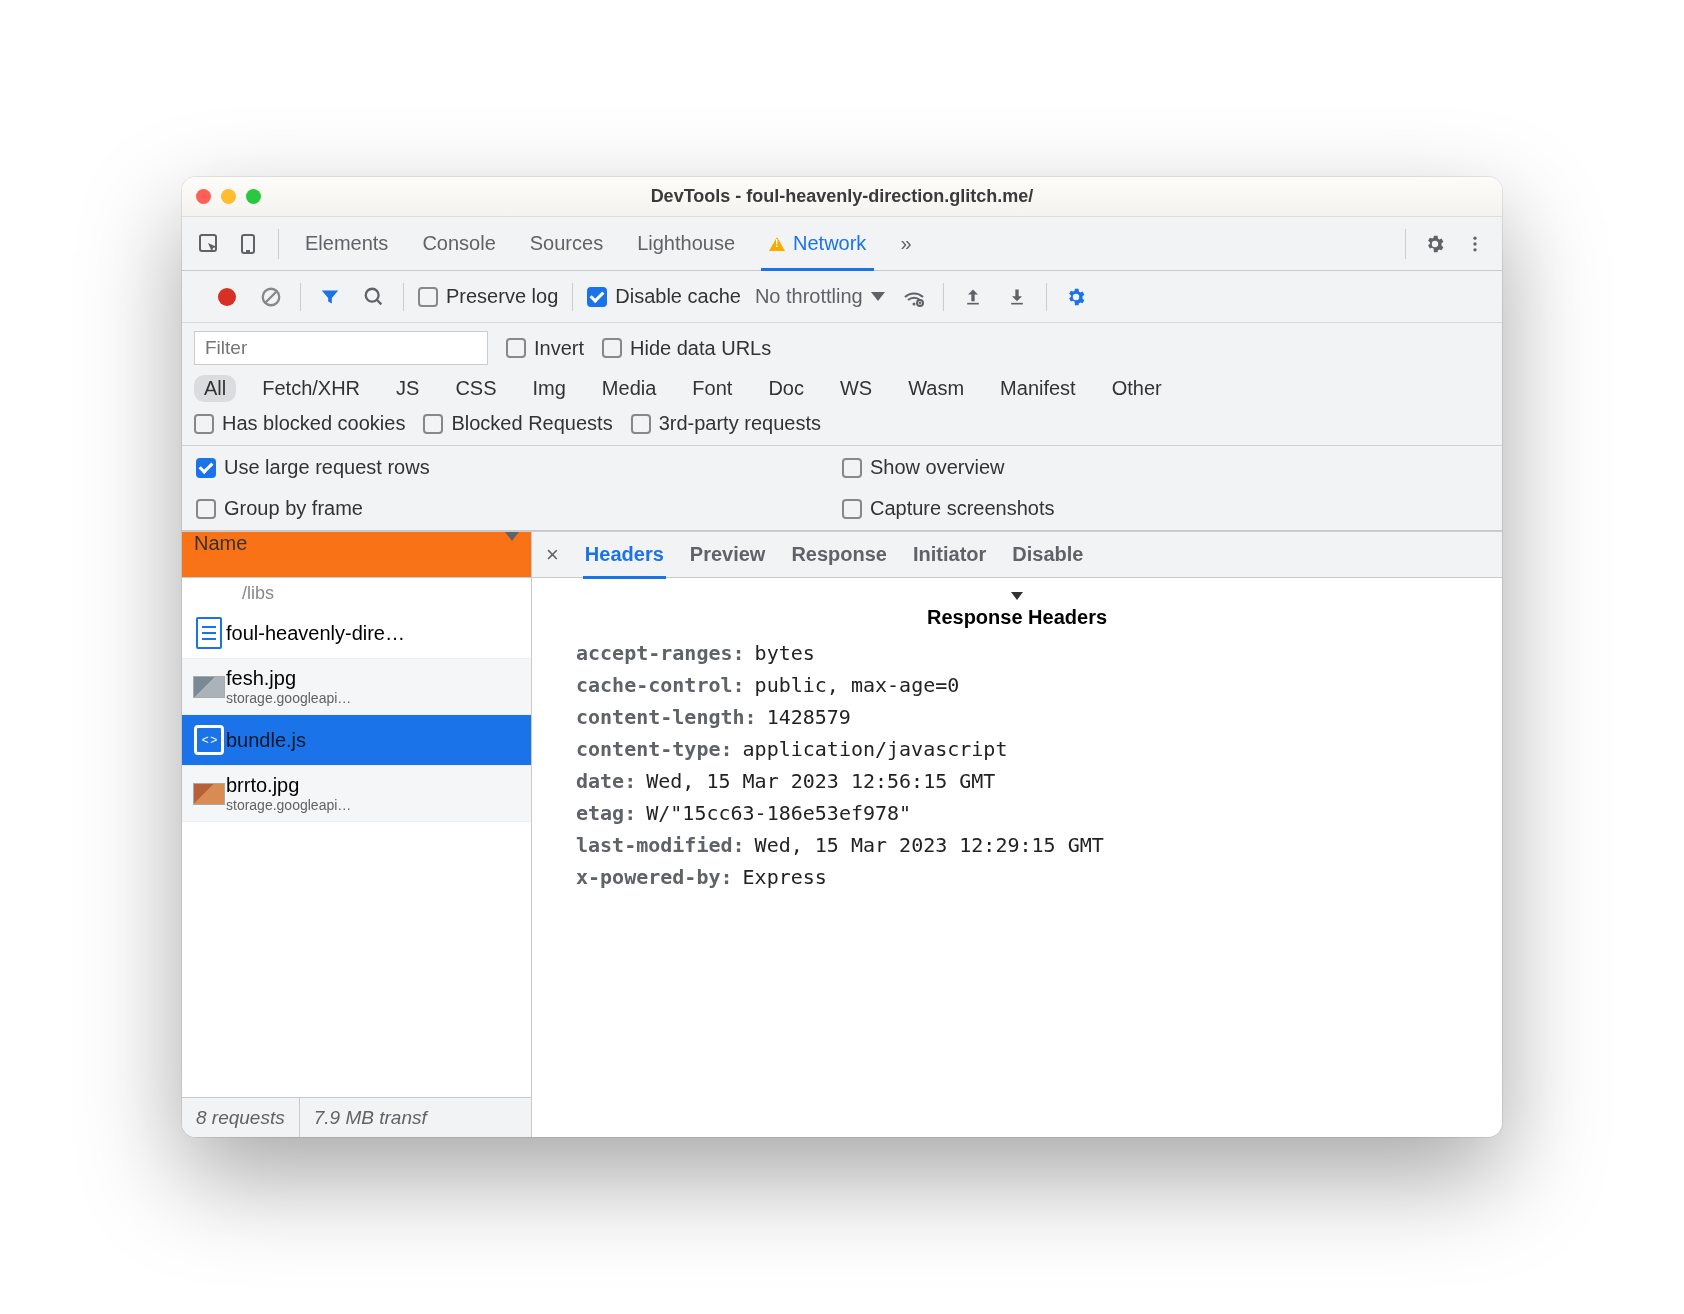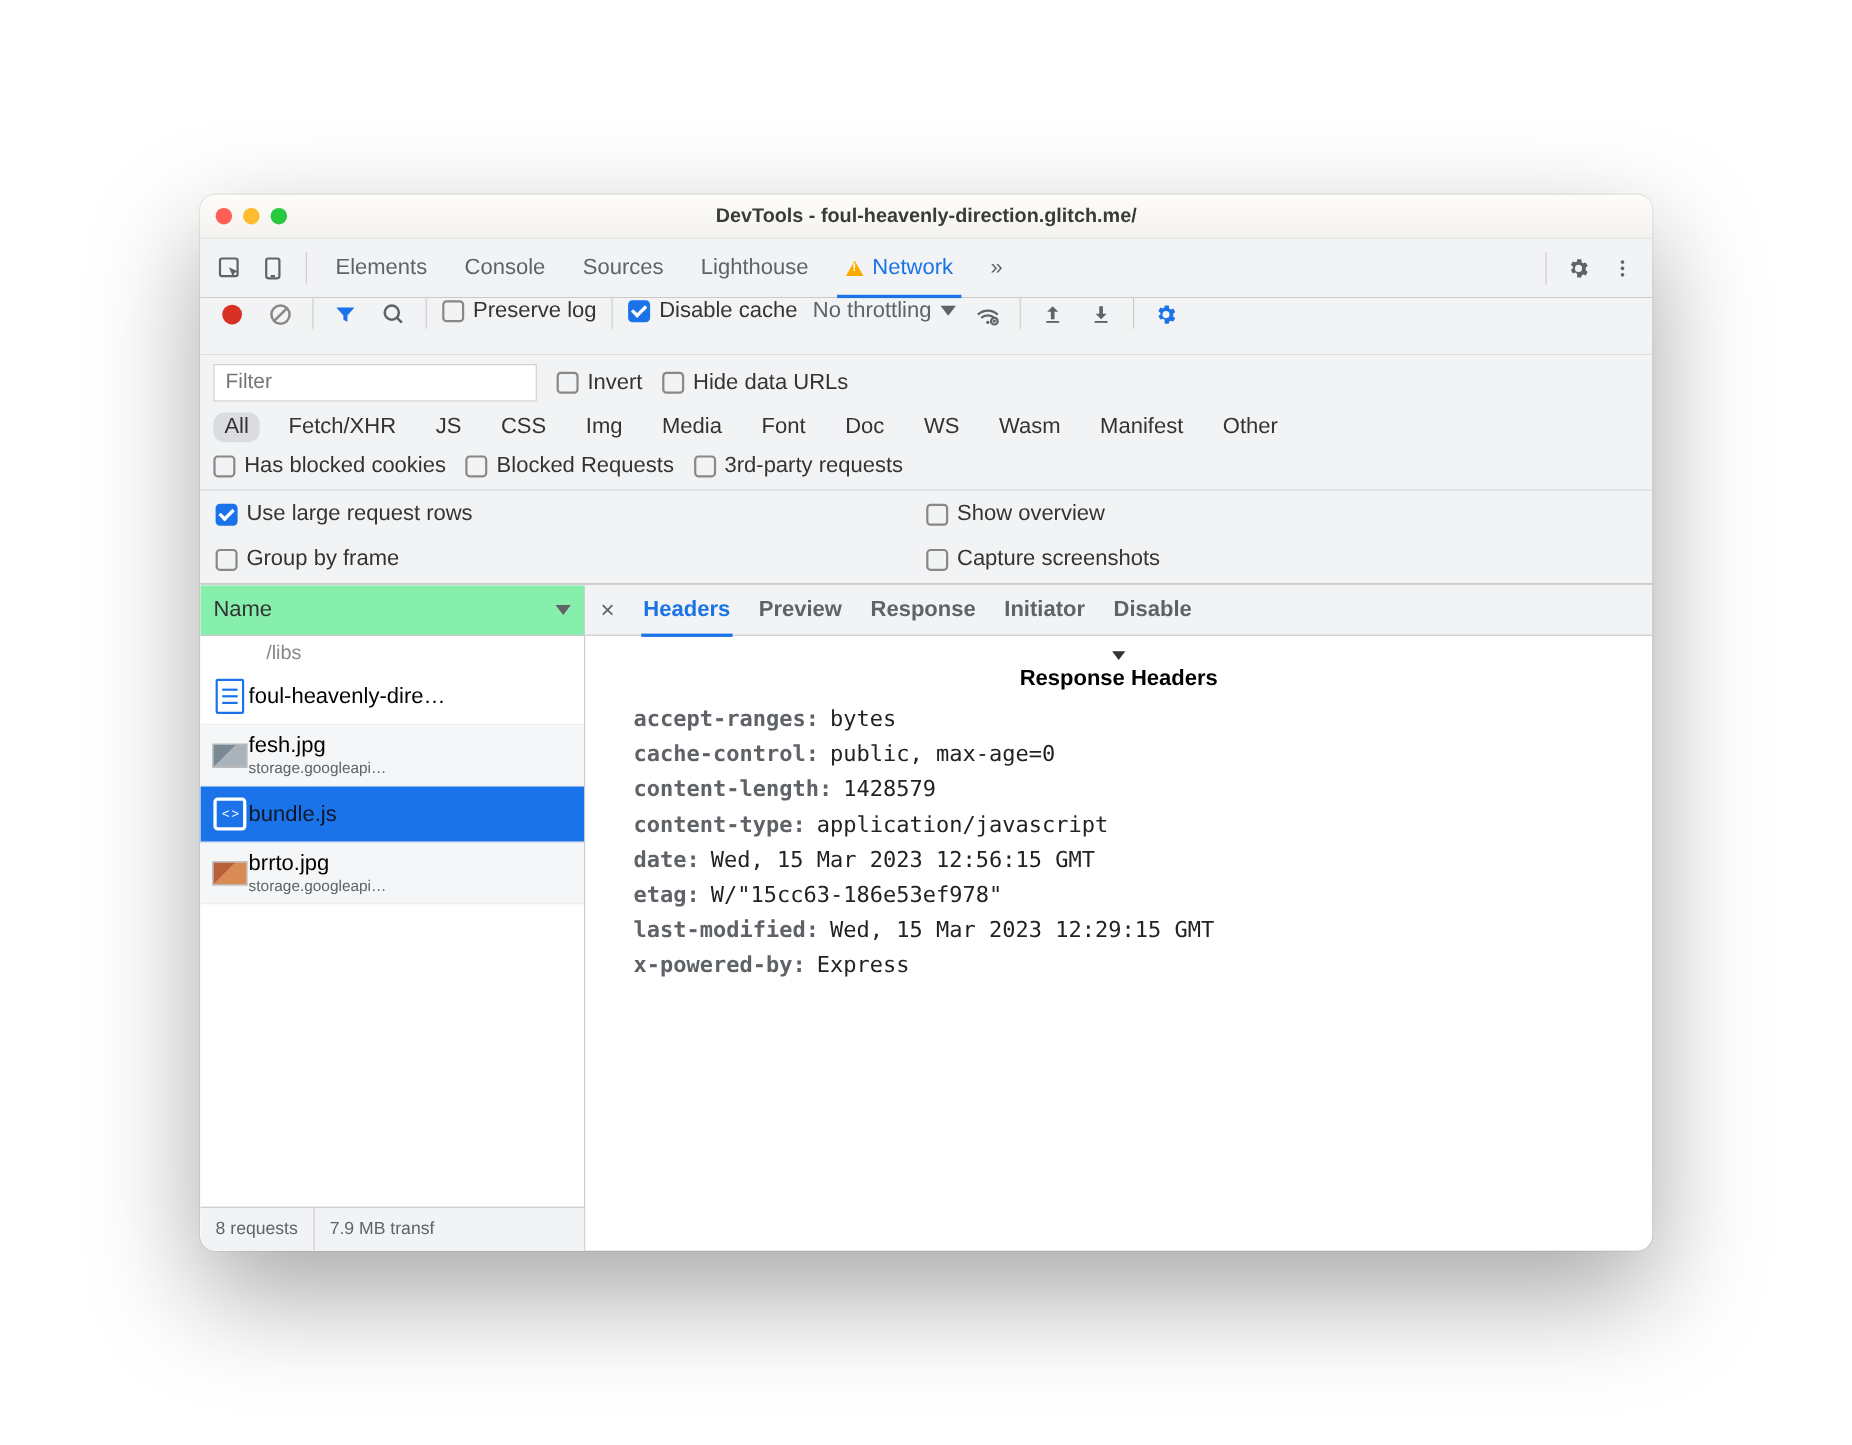--- a/index.html
+++ b/index.html
@@ -61,59 +61,59 @@
   }
   .spacer { flex:1; }
   .warn-icon {
     width:0;height:0;border-left:8px solid transparent;border-right:8px solid transparent;border-bottom:14px solid #f9ab00;
     position:relative; display:inline-block; margin-right:2px;
   }
   .warn-icon::after{content:"!";position:absolute;left:-2px;top:1px;font-size:10px;color:#fff;font-weight:700;}
   
   .toolbar {
     height:52px; background:#f1f3f4; border-bottom:1px solid #d9d9d9;
-    display:flex;align-items:flex-start; padding:0 14px; gap:14px; font-size:20px; color:#333;
+    display:flex;align-items:center; padding:0 30px; gap:14px; font-size:20px; color:#333;
   }
   .toolbar .iconbtn{width:30px;height:30px;display:flex;align-items:center;justify-content:center;}
   .record-dot{width:18px;height:18px;border-radius:50%;background:#d93025;}
   .toolbar .vline{width:1px;height:28px;background:#ccc;}
   .chk{width:20px;height:20px;border:2px solid #888;border-radius:4px;display:inline-flex;align-items:center;justify-content:center;flex-shrink:0;}
   .chk.checked{background:#1a73e8;border-color:#1a73e8;}
   .chk.checked::after{content:"";width:5px;height:10px;border:solid #fff;border-width:0 3px 3px 0;transform:rotate(45deg);margin-top:-2px;}
   .chkrow{display:flex;align-items:center;gap:8px;}
   .throt{display:flex;align-items:center;gap:8px;color:#5f6368;}
   .arrow-down{width:0;height:0;border-left:7px solid transparent;border-right:7px solid transparent;border-top:9px solid #5f6368;}
   
   .filterbar{ background:#f1f3f4; border-bottom:1px solid #d0d0d0; padding:8px 12px 10px; display:flex; flex-direction:column; gap:10px; font-size:20px;color:#333;}
   .filterrow{display:flex;align-items:center;gap:18px;flex-wrap:wrap;}
   .filter-input{width:294px;height:34px;background:#fff;border:1px solid #ccc;padding:0 10px;font-size:19px;color:#5f6368;}
   .pill{padding:2px 10px;border-radius:10px;cursor:default;}
   .pill.active{background:#dadce0;}
   .optionsbar{background:#f1f3f4;border-bottom:1px solid #c9c9c9;padding:10px 14px;display:grid;grid-template-columns:1fr 1fr;row-gap:18px;font-size:20px;color:#333;}
   
   .main{flex:1;display:flex;overflow:hidden;border-top:1px solid #ccc;}
   .left{width:350px;border-right:1px solid #c9c9c9;display:flex;flex-direction:column;background:#fff;}
-  .left-head{height:46px;background:#86efac;border-bottom:1px solid #c9c9c9;display:flex;align-items:center;justify-content:space-between;padding:0 12px;font-size:20px;color:#333;}
+  .left-head{height:46px;background:#f97316;border-bottom:1px solid #c9c9c9;display:flex;align-items:flex-start;justify-content:space-between;padding:0 12px;font-size:20px;color:#333;}
   .reqlist{flex:1;overflow:hidden;}
   .reqitem{display:flex;align-items:center;padding:8px 10px;border-bottom:1px solid #eee;font-size:20px;}
   .reqitem.striped{background:#f5f6f7;}
   .reqitem.selected{background:#1a73e8;color:#0f172a;}
   .reqitem .ricon{width:34px;height:34px;flex-shrink:0;display:flex;align-items:center;justify-content:center;}
   .reqitem .rtext{display:flex;flex-direction:column;overflow:hidden;}
   .reqitem .rtext .sub{font-size:14px;color:#5f6368;white-space:nowrap;overflow:hidden;text-overflow:ellipsis;}
   .reqitem .rtext .name{white-space:nowrap;overflow:hidden;text-overflow:ellipsis;}
   .libs{height:30px;color:#888;font-size:18px;padding-left:60px;display:flex;align-items:center;}
   .doc-icon{width:26px;height:32px;border:2px solid #1a73e8;border-radius:2px;position:relative;}
   .doc-icon::before,.doc-icon::after{content:"";position:absolute;left:4px;right:4px;height:2px;background:#1a73e8;}
   .doc-icon::before{top:7px;} .doc-icon::after{top:13px;box-shadow:0 6px 0 #1a73e8;}
   .js-icon{width:30px;height:30px;border:3px solid #fff;border-radius:4px;position:relative;display:flex;align-items:center;justify-content:center;color:#fff;font-size:14px;}
   .js-icon::after{content:"< >";font-size:12px;letter-spacing:-1px;}
   .thumb{width:32px;height:22px;background:linear-gradient(135deg,#7a8a94 40%,#a9b3b9 40%);border:1px solid #aaa;}
   .thumb.b{background:linear-gradient(135deg,#b9603a 40%,#d98b54 40%);}
-  .status{height:40px;border-top:1px solid #c9c9c9;background:#f1f3f4;display:flex;align-items:center;font-size:16px;color:#5f6368;white-space:nowrap;overflow:hidden;}
+  .status{height:40px;border-top:1px solid #c9c9c9;background:#f1f3f4;display:flex;align-items:center;font-size:19px;color:#5f6368;white-space:nowrap;overflow:hidden;font-style:italic;}
   .status .cell{padding:0 14px;border-right:1px solid #ccc;height:100%;display:flex;align-items:center;}
   
   .right{flex:1;display:flex;flex-direction:column;}
   .detail-tabs{height:46px;background:#f1f3f4;border-bottom:1px solid #c9c9c9;display:flex;align-items:center;gap:26px;padding:0 14px;font-size:20px;color:#5f6368;}
   .detail-tabs .xtab{position:relative;cursor:default;font-weight:bold;}
   .detail-tabs .xtab.active{color:#1a73e8;}
   .detail-tabs .xtab.active::after{content:"";position:absolute;left:-2px;right:-2px;bottom:-13px;height:3px;background:#1a73e8;}
   .close-x{font-size:22px;color:#5f6368;cursor:default;}
   .headers{flex:1;overflow:auto;padding:14px 18px;font-size:20px;}
   .section-title{font-weight:700;margin-bottom:12px;display:flex;align-items:center;gap:6px;flex-direction:column;}

